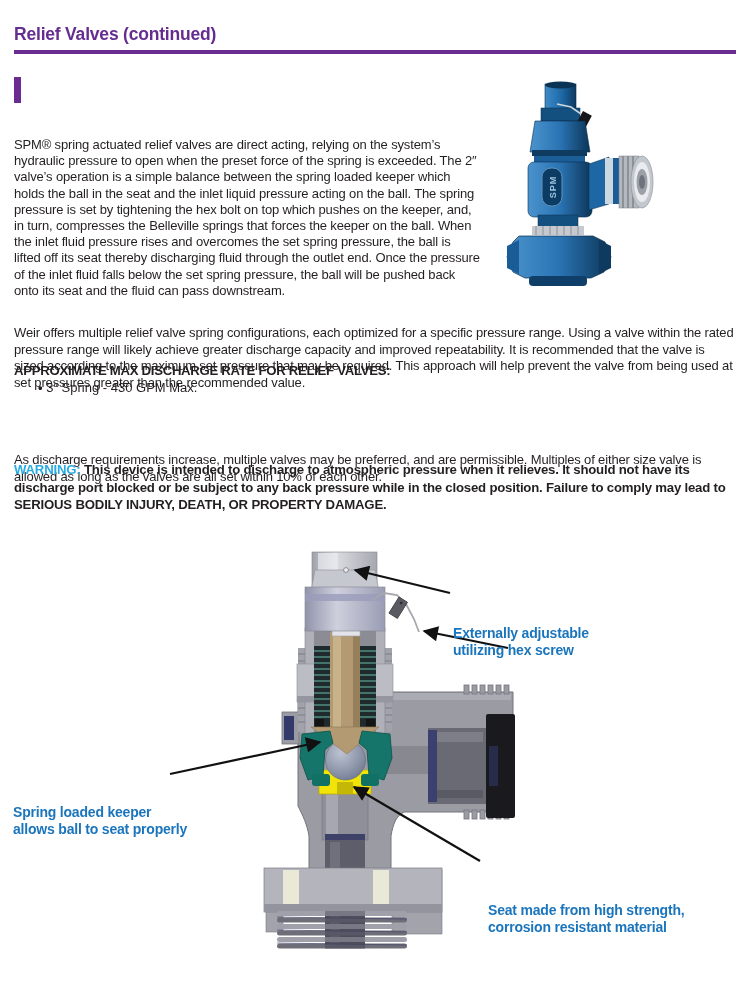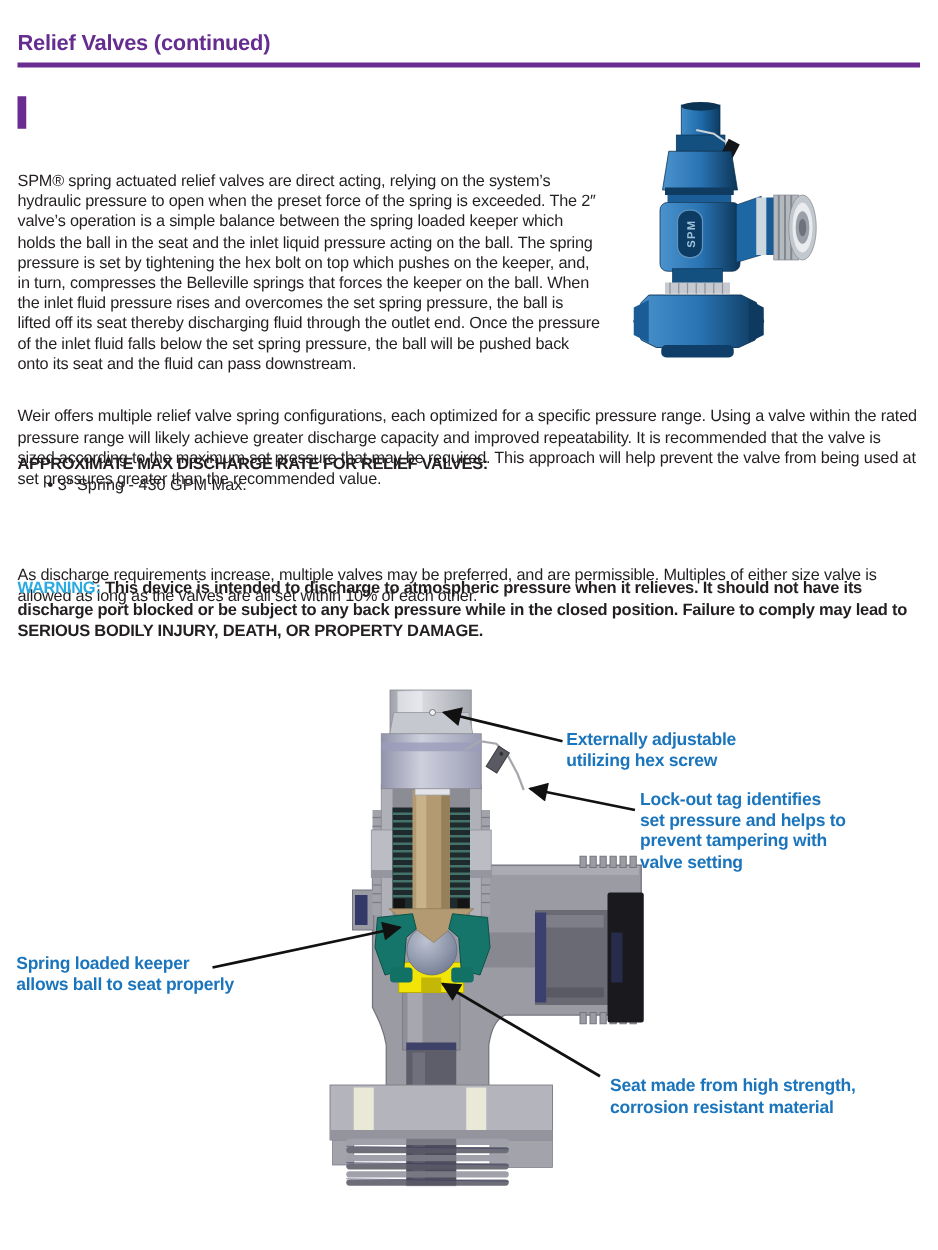--- a/index.html
+++ b/index.html
@@ -18,21 +18,21 @@
   .h3{left:14px;top:363px;font-size:13.2px;font-weight:bold;letter-spacing:-0.3px;}
   .bullets{left:14px;top:380px;width:500px;margin:0;padding:0;}
   .bullets li{list-style:none;font-size:13px;line-height:16px;margin:0 0 5px 24px;}
   .bullets li::before{content:"\2022\00a0";font-weight:bold;}
   .p3{left:14px;top:421px;width:722px;line-height:16.6px;}
   .warning{left:14px;top:461px;width:726px;font-size:13.2px;line-height:17.6px;
            font-weight:bold;letter-spacing:-0.2px;}
   .warn-label{color:#29abe2;text-align:center;}
 
   .callout{position:absolute;color:#1b75bc;font-weight:bold;font-size:14px;
-           line-height:16.5px;white-space:pre-line;letter-spacing:-0.2px;}
+           line-height:16.5px;white-space:pre-line;letter-spacing:-0.2px;margin-top:42px;}
   .co-hex{left:453px;top:583px;}
   .co-lock{left:512px;top:631px;}
   .co-keeper{left:13px;top:762px;}
   .co-seat{left:488px;top:860px;}
 
   .photo-svg{left:505px;top:80px;}
   .diagram-svg{left:0px;top:540px;}
 </style>
 </head>
 <body>
@@ -301,22 +301,18 @@
     <g stroke="#111" stroke-width="2.2">
       <line x1="450" y1="53" x2="355" y2="30" marker-end="url(#ah)"></line>
       <line x1="508" y1="108" x2="424" y2="91" marker-end="url(#ah)"></line>
       <line x1="170" y1="234" x2="320" y2="202" marker-end="url(#ah)"></line>
       <line x1="480" y1="321" x2="354" y2="247" marker-end="url(#ah)"></line>
     </g>
   </svg>
 
   <div class="callout co-hex">Externally adjustable
 utilizing hex screw</div>
-  <div class="callout co-lock">Lock-out tag identifies
-set pressure and helps to
-prevent tampering with
-valve setting</div>
   <div class="callout co-seat">Seat made from high strength,
 corrosion resistant material</div>
   <div class="callout co-keeper">Spring loaded keeper
 allows ball to seat properly</div>
 
 </div>
 
 </body></html>

